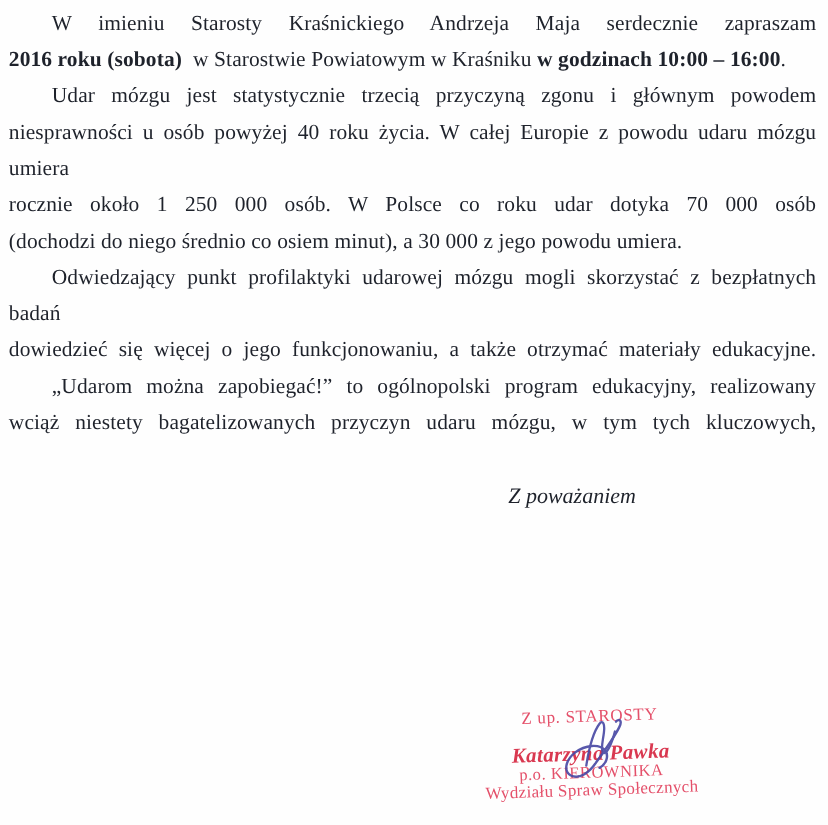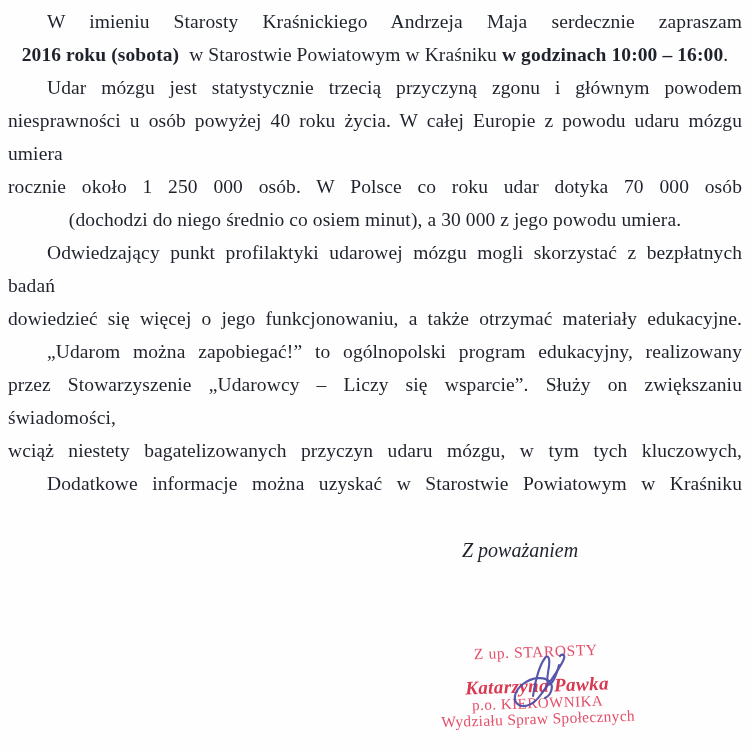--- a/index.html
+++ b/index.html
@@ -14,21 +14,20 @@
   .page {
     position: relative;
     width: 734px;
     padding: 5px 7px 0 8px;
   }
   .line {
     font-size: 19.5px;
     line-height: 33px;
     min-height: 33px;
     letter-spacing: 0.1px;
-    text-align: center;
   }
   .line.just {
     text-align: justify;
     text-align-last: justify;
   }
   .line.indent { text-indent: 39px; }
   .b { font-weight: bold; }
   .closing {
     font-size: 20px;
     font-style: italic;
@@ -62,23 +61,21 @@
   <div id="letter-body">
       <div class="line just indent"><span>W imieniu Starosty Kraśnickiego Andrzeja Maja serdecznie zapraszam</span></div>
       <div class="line"><span class="b">2016 roku (sobota)</span><span>&nbsp; w Starostwie Powiatowym w Kraśniku </span><span class="b">w godzinach 10:00 – 16:00</span><span>.</span></div>
       <div class="line just indent"><span>Udar mózgu jest statystycznie trzecią przyczyną zgonu i głównym powodem</span></div>
       <div class="line just"><span>niesprawności u osób powyżej 40 roku życia. W całej Europie z powodu udaru mózgu umiera</span></div>
       <div class="line just"><span>rocznie około 1 250 000 osób. W Polsce co roku udar dotyka 70 000 osób</span></div>
       <div class="line"><span>(dochodzi do niego średnio co osiem minut), a 30 000 z jego powodu umiera.</span></div>
       <div class="line just indent"><span>Odwiedzający punkt profilaktyki udarowej mózgu mogli skorzystać z bezpłatnych badań</span></div>
       <div class="line just"><span>dowiedzieć się więcej o jego funkcjonowaniu, a także otrzymać materiały edukacyjne.</span></div>
       <div class="line just indent"><span>„Udarom można zapobiegać!” to ogólnopolski program edukacyjny, realizowany</span></div>
-      <div class="line just"><span>przez Stowarzyszenie „Udarowcy – Liczy się wsparcie”. Służy on zwiększaniu świadomości,</span></div>
       <div class="line just"><span>wciąż niestety bagatelizowanych przyczyn udaru mózgu, w tym tych kluczowych,</span></div>
-      <div class="line just indent"><span>Dodatkowe informacje można uzyskać w Starostwie Powiatowym w Kraśniku</span></div>
     </div>
 
   <div class="closing">Z poważaniem</div>
 </div>
 
 <div class="stamp">
   <div class="stamp-line1" style="color: rgb(228, 80, 106);">Z up. STAROSTY</div>
   <div class="stamp-name" style="color: rgb(217, 56, 80);">Katarzyna Pawka</div>
   <div class="stamp-title" style="color: rgb(228, 80, 106);">p.o. KIEROWNIKA</div>
   <div class="stamp-dept" style="color: rgb(228, 80, 106);">Wydziału Spraw Społecznych</div>

